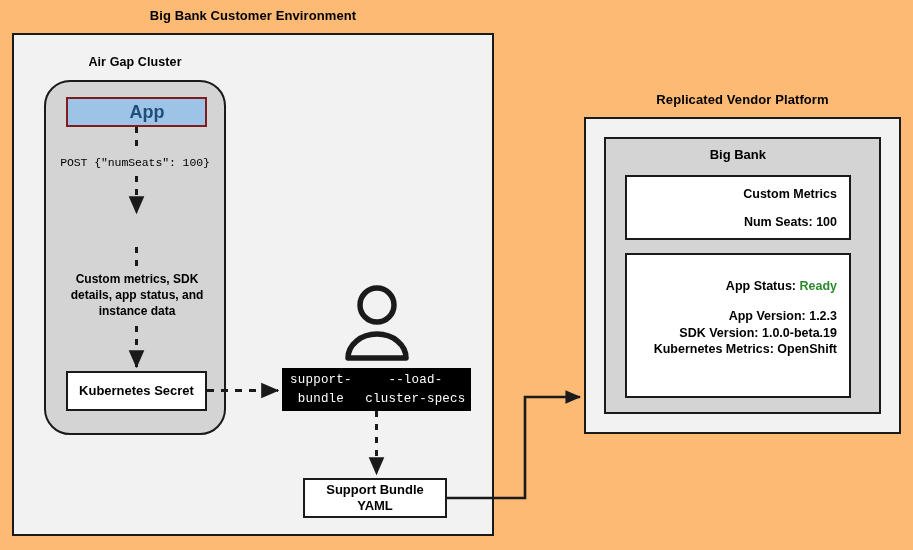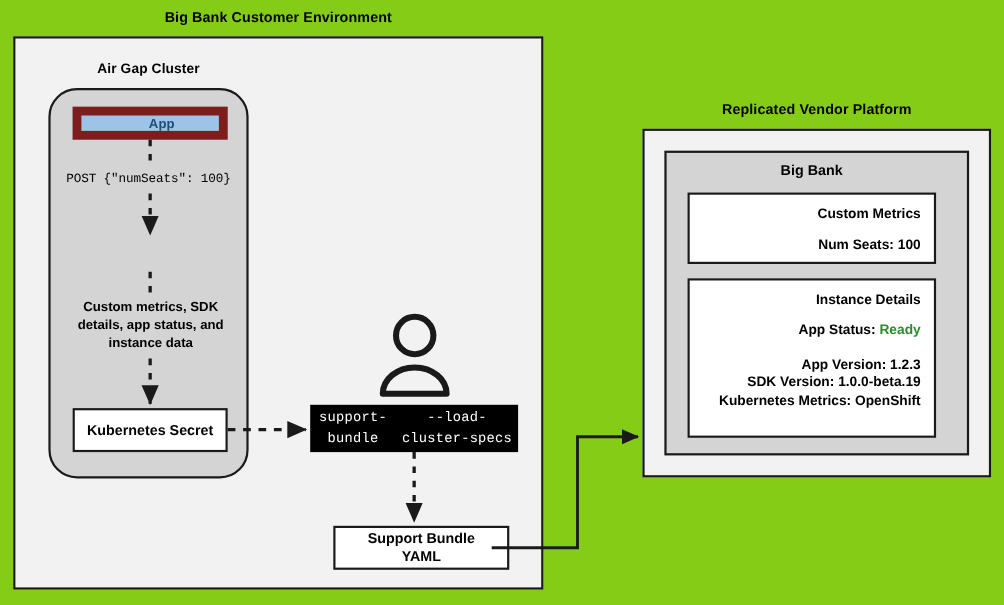--- a/index.html
+++ b/index.html
@@ -9,21 +9,21 @@
     background: #ffffff;
   }
   body {
     font-family: "Liberation Sans", sans-serif;
     -webkit-font-smoothing: antialiased;
   }
   #canvas {
     position: relative;
     width: 913px;
     height: 550px;
-    background: #84cc16;
+    background: #fdba74;
     overflow: hidden;
   }
 
   .abs { position: absolute; box-sizing: border-box; text-align: right; }
 
   
   .diagram-title {
     font-size: 13px;
     font-weight: bold;
     color: #000000;
@@ -63,23 +63,23 @@
     align-items: center;
     justify-content: center;
     text-align: center;
     font-size: 13px;
     font-weight: bold;
     color: #000000;
     line-height: 1.25;
   }
   .node.app {
     background: #9dc3e6;
-    border: 8px solid #7f1d1d;
+    border: 2px solid #7f1d1d;
     color: #1f4e79;
-    font-size: 12px;
+    font-size: 18px;
     padding-left: 21px;
   }
   .node.terminal {
     background: #000000;
     border: none;
     color: #ffffff;
     font-family: "Liberation Mono", "DejaVu Sans Mono", monospace;
     font-size: 12.5px;
     font-weight: normal;
     letter-spacing: 0.2px;
@@ -146,40 +146,39 @@
 
   <div class="abs edge-label wrap" style="left:60px; top:272px; width:154px;">Custom metrics, SDK details, app status, and instance data</div>
 
   <div class="abs node" style="left:66px; top:371px; width:141px; height:40px;">Kubernetes Secret</div>
 
   <div class="abs node terminal" style="left:282px; top:368px; width:189px; height:43px;">
     <span>support-bundle</span>
     <span>--load-cluster-specs</span>
   </div>
 
-  <div class="abs node" style="left:303px; top:478px; width:160px; height:40px; flex-direction:column;">
+  <div class="abs node" style="left:303px; top:478px; width:144px; height:40px; flex-direction:column;">
     <span>Support Bundle</span>
     <span>YAML</span>
   </div>
 
   <div class="abs diagram-title" style="left:584px; top:92px; width:317px;">Replicated Vendor Platform</div>
 
   <div class="abs panel-outer" style="left:584px; top:117px; width:317px; height:317px;"></div>
 
   <div class="abs panel-inner" style="left:604px; top:137px; width:277px; height:277px;"></div>
 
   <div class="abs panel-label" style="left:616px; top:147px; width:150px;">Big Bank</div>
 
   <div class="abs white-card" style="left:625px; top:175px; width:226px; height:65px; padding:10px 12px;">
     <div class="card-text">Custom Metrics</div>
     <div class="card-text" style="margin-top:14px;">Num Seats: 100</div>
   </div>
 
   <div class="abs white-card" style="left:625px; top:253px; width:226px; height:145px; padding:10px 12px;">
-    <div class="card-text">Instance Details</div>
     <div class="card-text" style="margin-top:14px;">
       <span>App Status: </span><span class="status-ok">Ready</span>
     </div>
     <div class="card-text" style="margin-top:16px;">App Version: 1.2.3</div>
     <div class="card-text" style="margin-top:2px;">SDK Version: 1.0.0-beta.19</div>
     <div class="card-text" style="margin-top:2px;">Kubernetes Metrics: OpenShift</div>
   </div>
 
   <svg class="overlay" viewBox="0 0 913 550">
     <defs>

